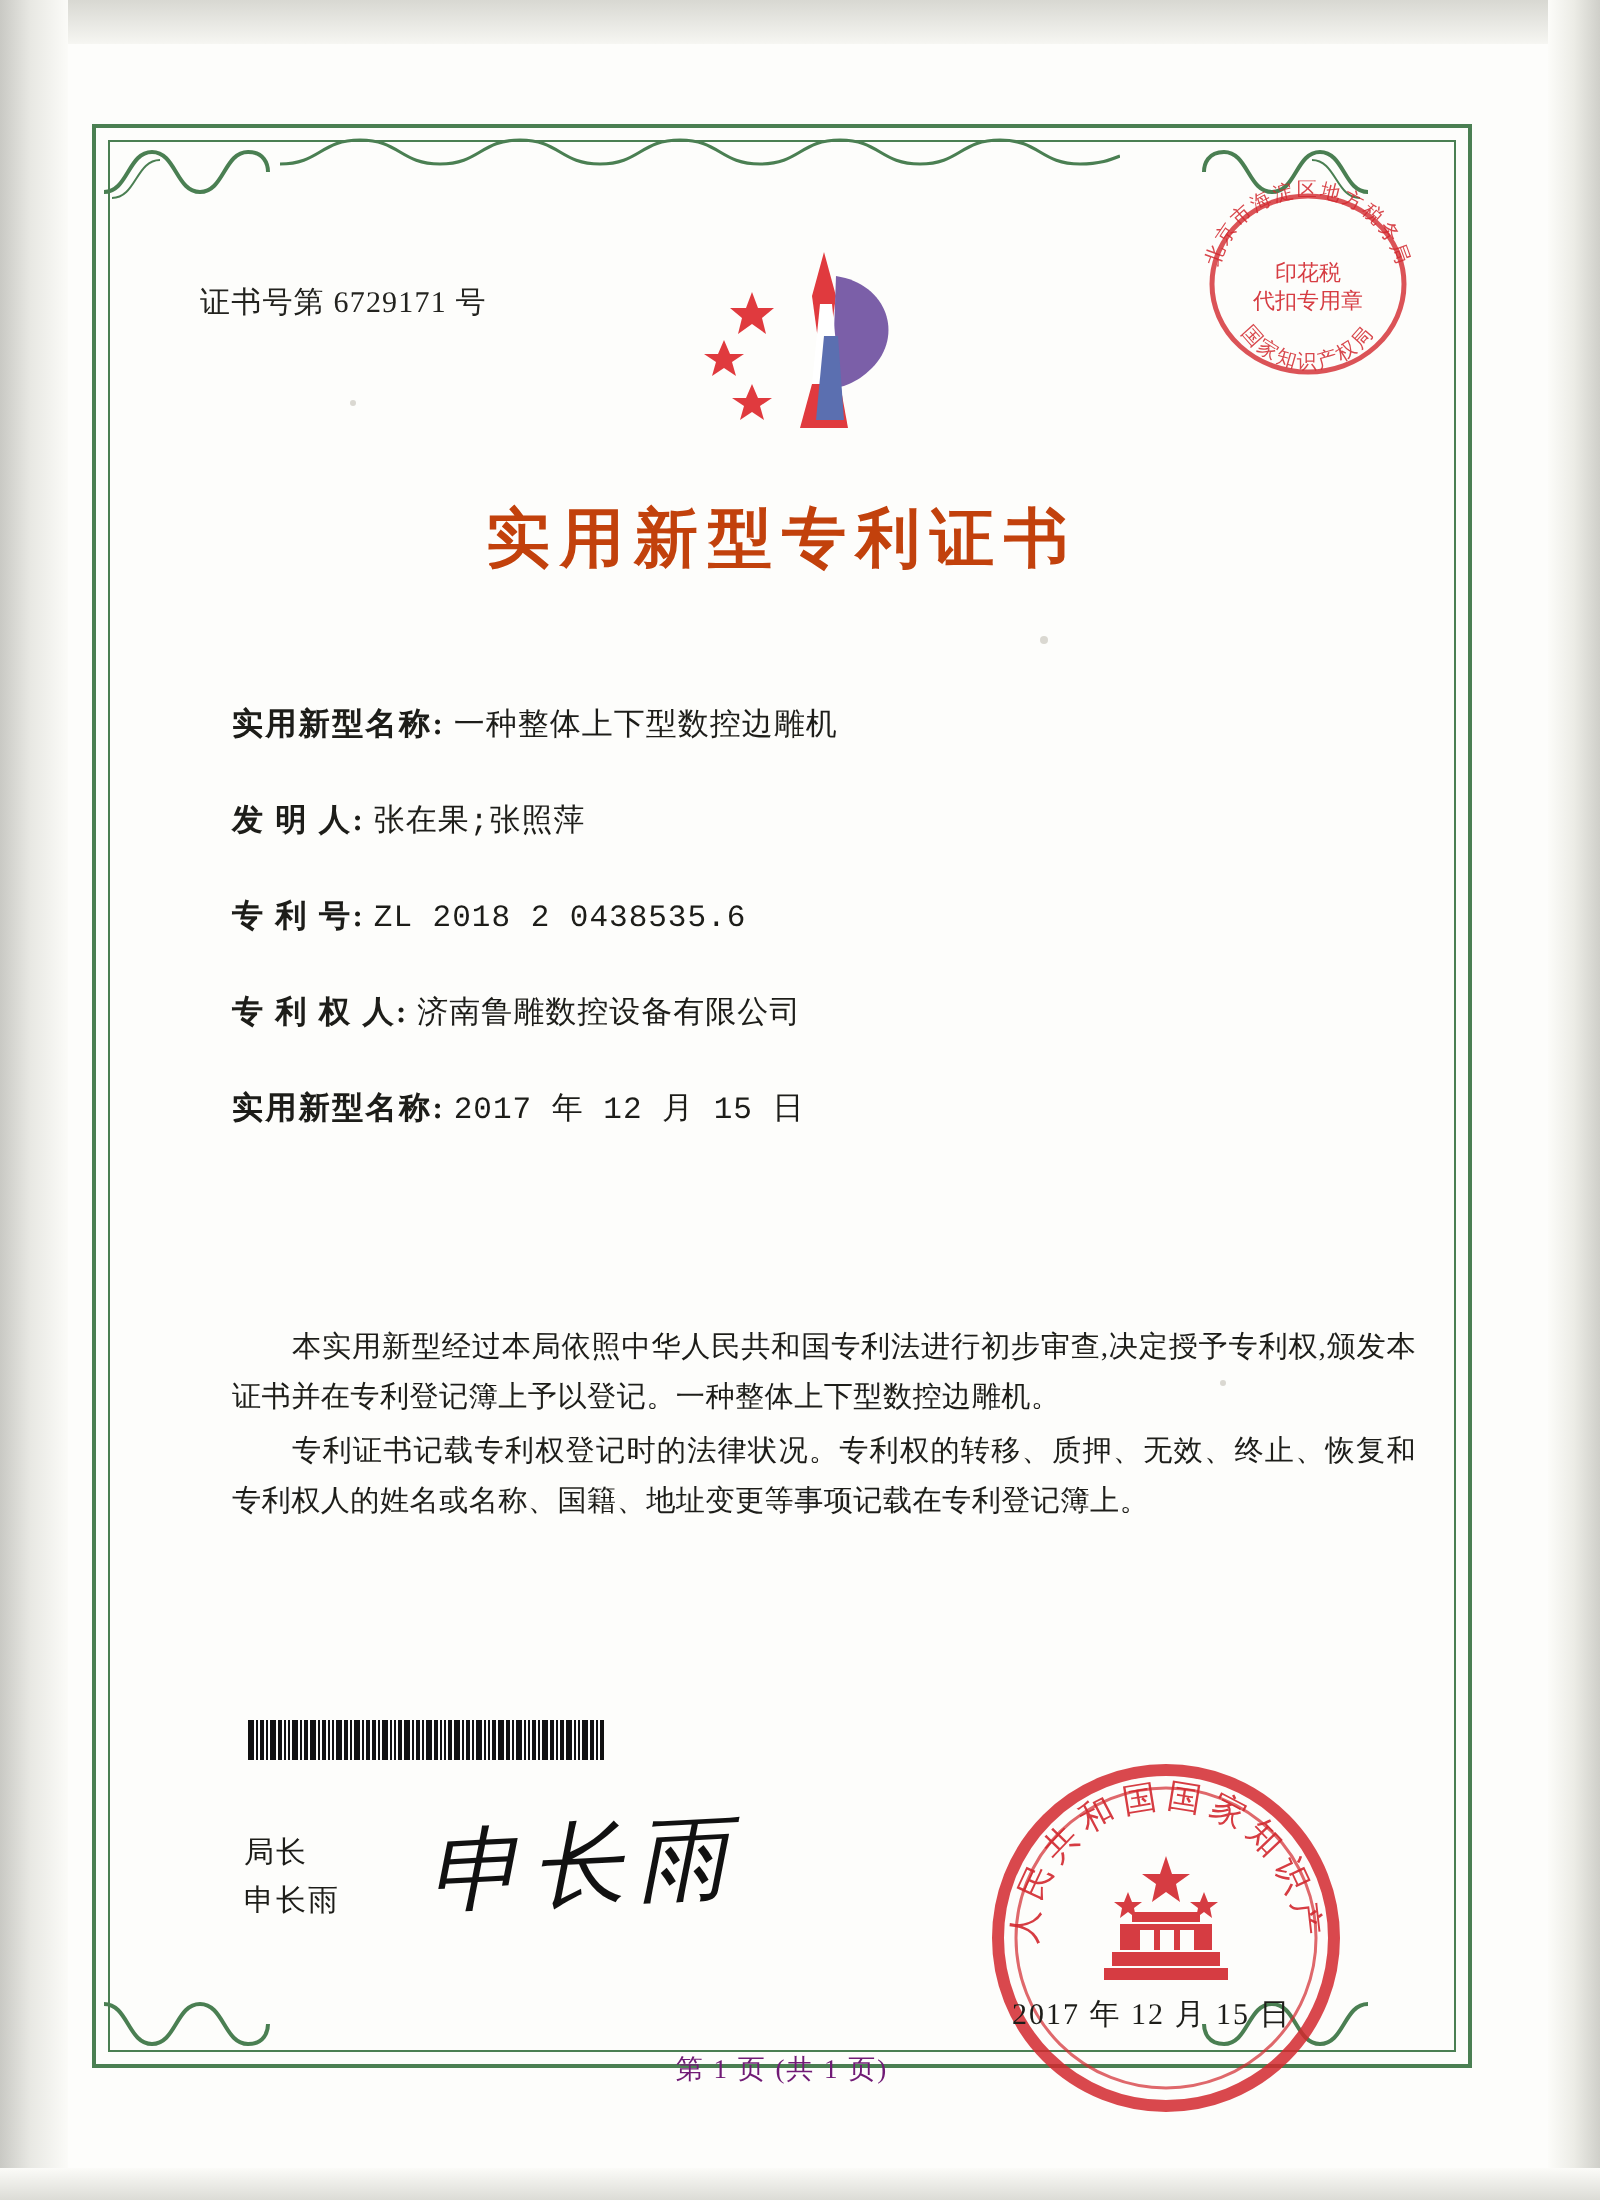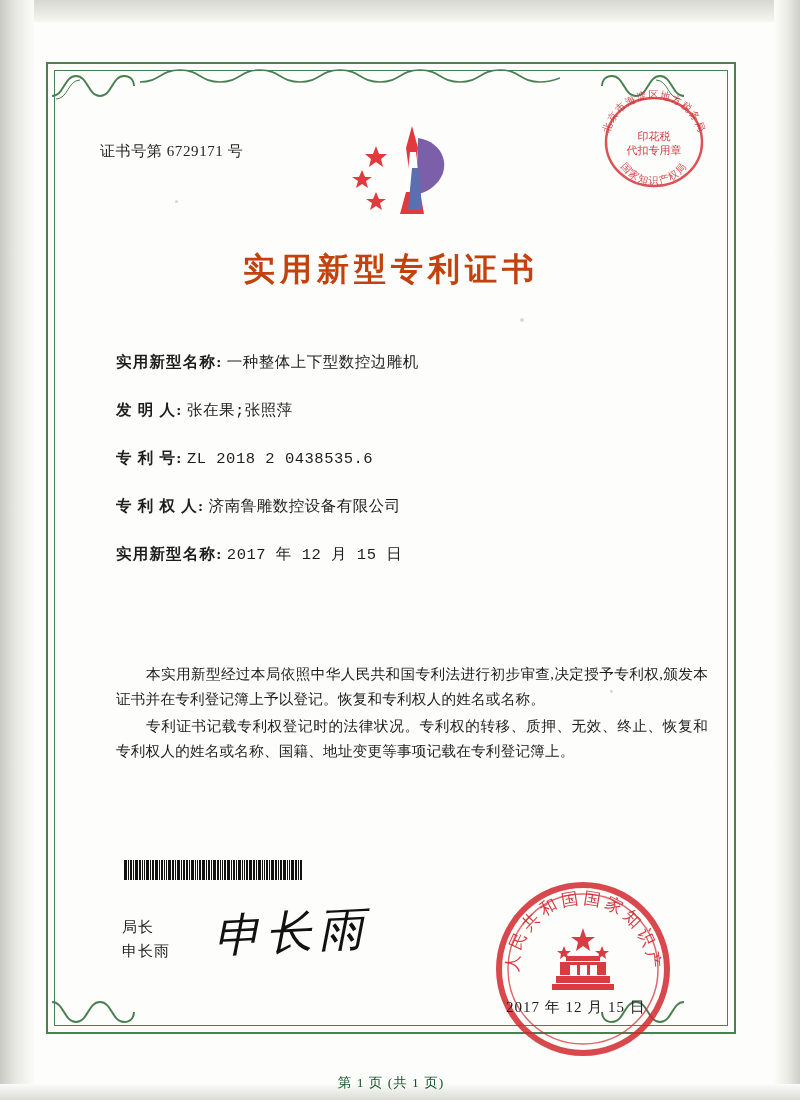--- a/index.html
+++ b/index.html
@@ -176,25 +176,25 @@
 
   
   .stamp-small {
     position: absolute;
     left: 540px; top: 18px;
     width: 120px; height: 104px;
   }
 
   .page-no {
     position: absolute;
-    left: 0; top: 1004px;
+    left: 0; top: 956px;
     width: 674px;
     text-align: center;
     font-size: 13.5px;
-    color: #14532d;
+    color: #701a75;
     letter-spacing: 1px;
   }
 
   .speck {
     position: absolute;
     background: #b8b3a8;
     border-radius: 50%;
     opacity: .5;
   }
 </style>
@@ -264,21 +264,21 @@
         <span class="lbl">专 利 权 人:</span>
         <span class="val">济南鲁雕数控设备有限公司</span>
       </div>
       <div class="field">
         <span class="lbl">实用新型名称:</span>
         <span class="val">2017 年 12 月 15 日</span>
       </div>
     </div>
 
     <div class="paras">
-      <div class="para">本实用新型经过本局依照中华人民共和国专利法进行初步审查,决定授予专利权,颁发本证书并在专利登记簿上予以登记。恢复和专利权人的姓名或名称。</div>
+      <div class="para">本实用新型经过本局依照中华人民共和国专利法进行初步审查,决定授予专利权,颁发本证书并在专利登记簿上予以登记。一种整体上下型数控边雕机。</div>
       <div class="para">专利证书记载专利权登记时的法律状况。专利权的转移、质押、无效、终止、恢复和专利权人的姓名或名称、国籍、地址变更等事项记载在专利登记簿上。</div>
     </div>
 
     <div class="barcode" id="barcode">
         <i style="width: 3px;"></i>
         <i style="width: 1px;"></i>
         <i style="width: 2px;"></i>
         <i style="width: 1px;"></i>
         <i style="width: 3px;"></i>
         <i style="width: 2px;"></i>

